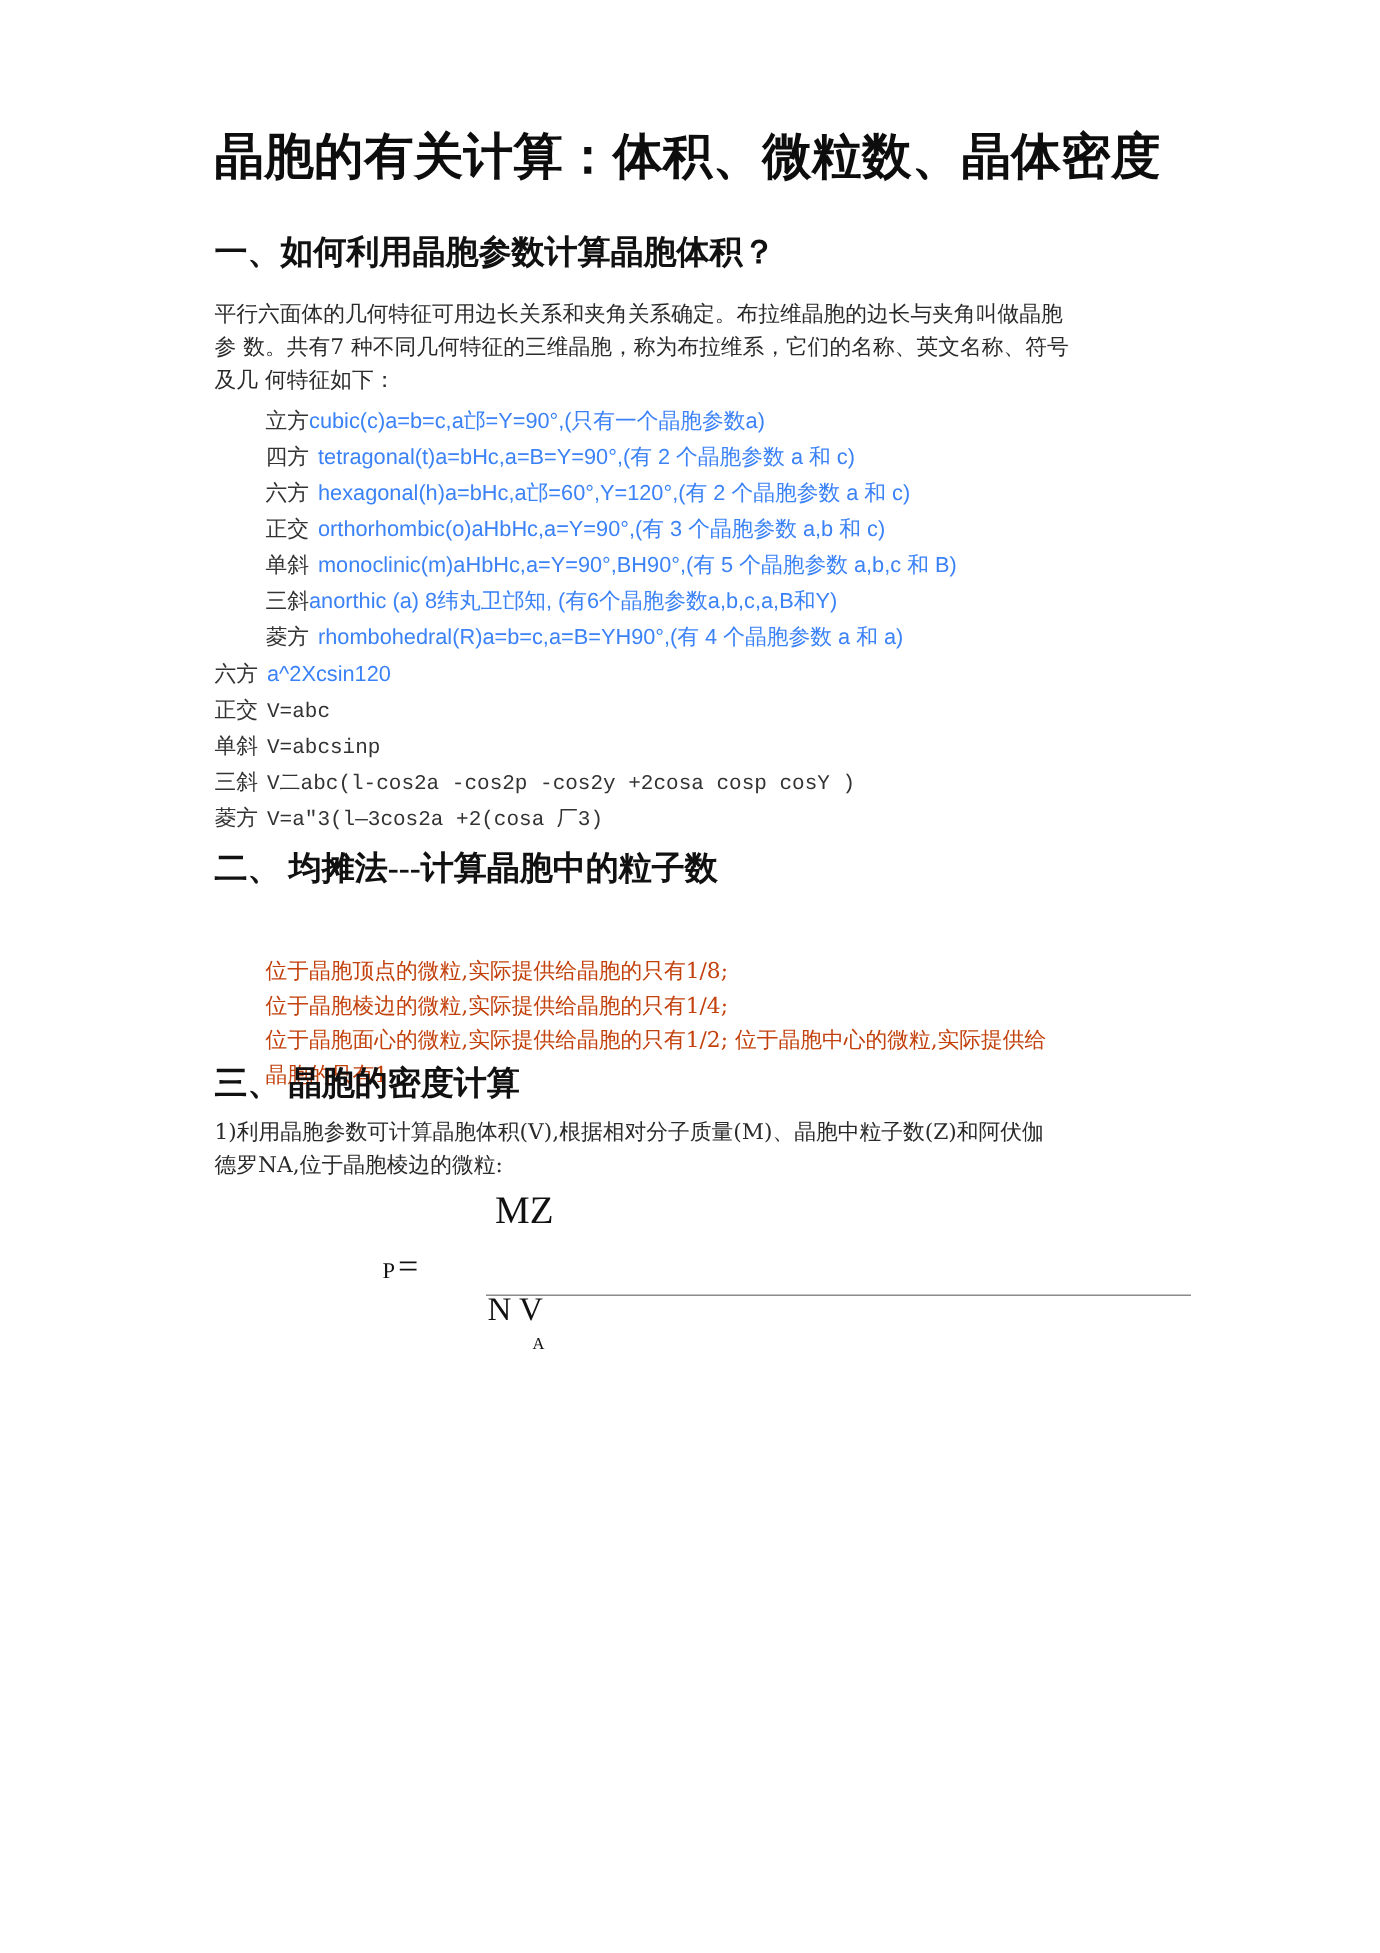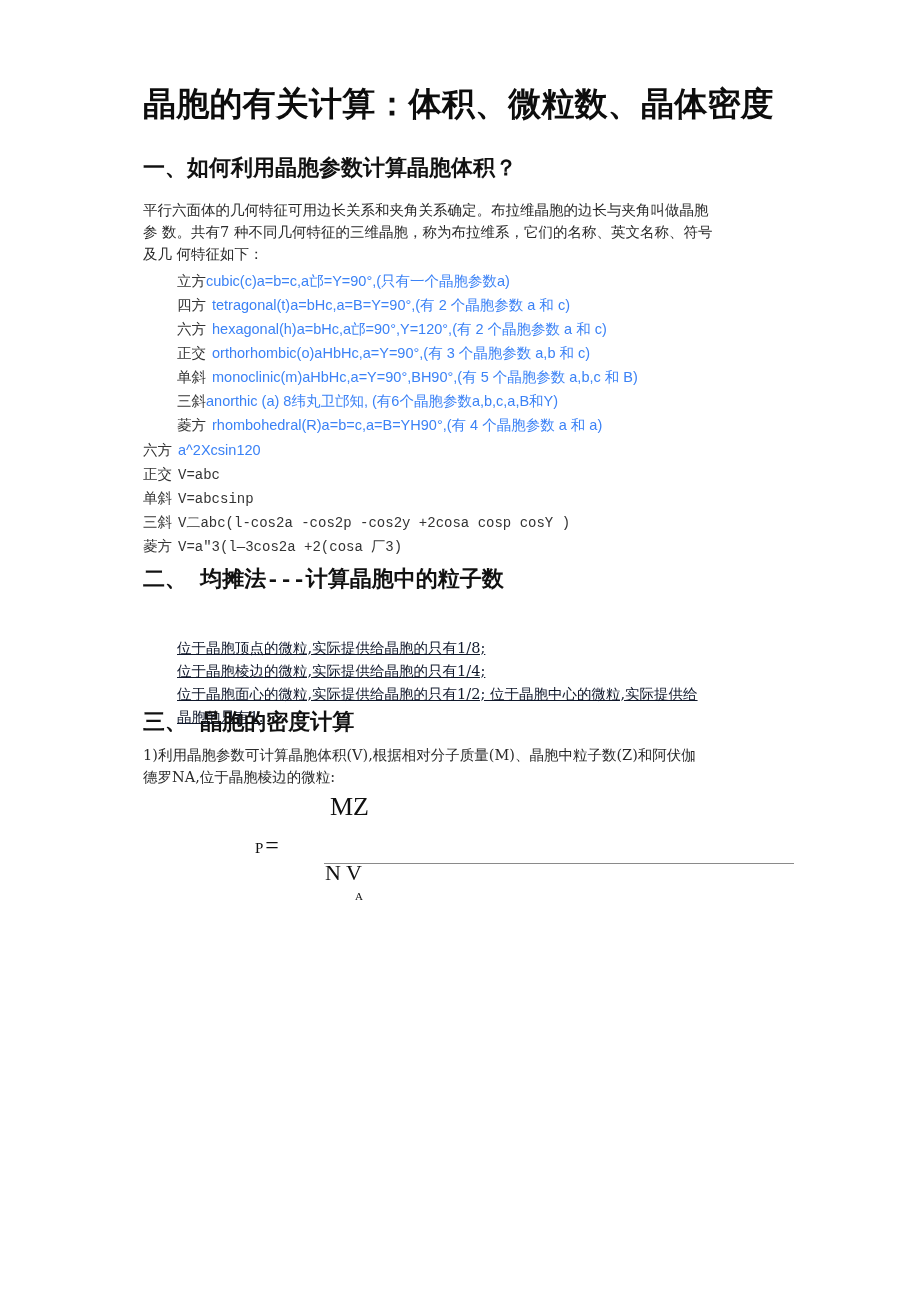--- a/index.html
+++ b/index.html
@@ -25,21 +25,21 @@
 
     .doc-title {
       left: 143px; top: 82px;
       font-family: "DejaVu Sans", "Liberation Sans", sans-serif;
       font-weight: bold;
       font-size: 33px;
       letter-spacing: 0.2px;
       color: #0d0d0d;
     }
     .h2 {
-      font-family: Liberation Mono, monospace;
+      font-family: Liberation Serif, serif;
       font-weight: bold;
       font-size: 22px;
       color: #111;
     }
     .body-text {
       font-size: 14.5px;
       color: #2a2a2a;
       line-height: 22px;
     }
     .para {
@@ -69,22 +69,21 @@
       font-size: 14px;
       color: #333;
     }
     .sec2-lines {
       left: 177px; top: 637px;
     }
     .sec2-lines span {
       display: block;
       font-size: 14.5px;
       line-height: 23px;
-      color: #0f172a;
-      text-decoration: underline;
+      color: #c2410c;
     }
     .sec3-para {
       left: 143px; top: 744px;
     }
     .sec3-para span {
       display: block;
       font-size: 14.5px;
       line-height: 22px;
       color: #2a2a2a;
     }
@@ -131,21 +130,21 @@
   </div>
 
   <div class="abs" style="left:177px; top:269px;">
     <div class="list-line">
       <span class="cn">立方</span><span class="en tight">cubic(c)a=b=c,a邙=Y=90°,(只有一个晶胞参数a)</span>
     </div>
     <div class="list-line">
       <span class="cn">四方</span><span class="en">tetragonal(t)a=bHc,a=B=Y=90°,(有  2 个晶胞参数  a 和  c)</span>
     </div>
     <div class="list-line">
-      <span class="cn">六方</span><span class="en">hexagonal(h)a=bHc,a邙=90°,Y=120°,(有  2 个晶胞参数  a 和  c)</span>
+      <span class="cn">六方</span><span class="en">hexagonal(h)a=bHc,a邙=60°,Y=120°,(有  2 个晶胞参数  a 和  c)</span>
     </div>
     <div class="list-line">
       <span class="cn">正交</span><span class="en">orthorhombic(o)aHbHc,a=Y=90°,(有  3 个晶胞参数  a,b 和  c)</span>
     </div>
     <div class="list-line">
       <span class="cn">单斜</span><span class="en">monoclinic(m)aHbHc,a=Y=90°,BH90°,(有  5 个晶胞参数  a,b,c 和  B)</span>
     </div>
     <div class="list-line">
       <span class="cn">三斜</span><span class="en tight">anorthic (a) 8纬丸卫邙知, (有6个晶胞参数a,b,c,a,B和Y)</span>
     </div>

